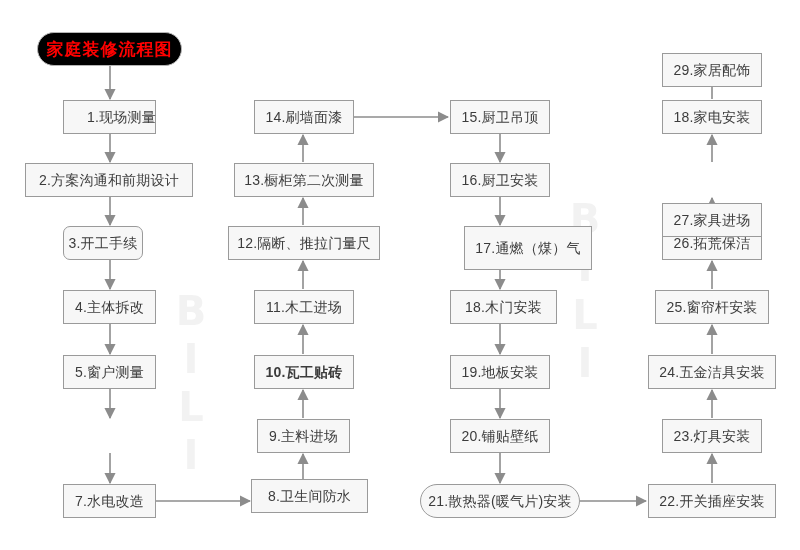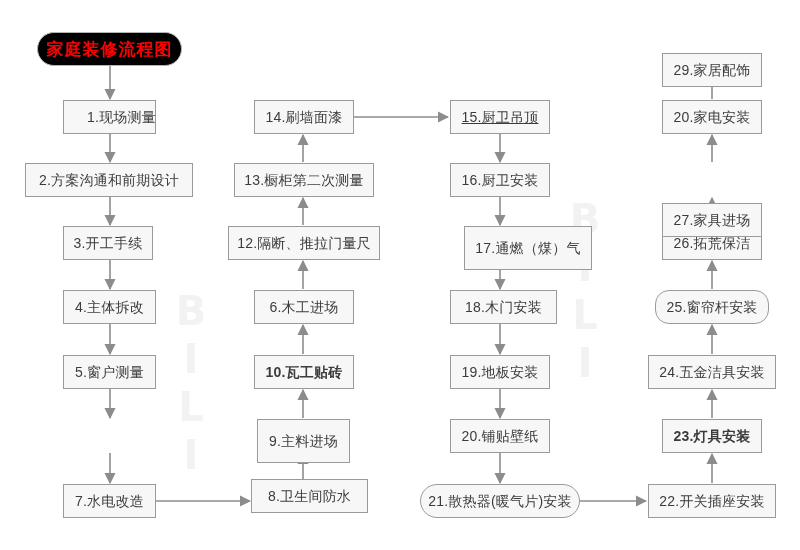--- a/index.html
+++ b/index.html
@@ -127,43 +127,43 @@
       <line x1="712" y1="225" x2="712" y2="198"></line>
       <line x1="712" y1="162" x2="712" y2="135"></line>
       <line x1="712" y1="99" x2="712" y2="65"></line>
     </g>
   </svg>
 
   <div class="title-node" style="left:37px; top:32px; width:145px; height:34px;">家庭装修流程图</div>
 
   <div class="node" style="left:63px;  top:100px; width:93px;  height:34px;padding-left:24px;">1.现场测量</div>
   <div class="node" style="left:25px;  top:163px; width:168px; height:34px;">2.方案沟通和前期设计</div>
-  <div class="node" style="left:63px;  top:226px; width:90px;  height:34px;">3.开工手续</div>
+  <div class="node" style="left:63px;  top:226px; width:80px;  height:34px;border-radius:7px;">3.开工手续</div>
   <div class="node" style="left:63px;  top:290px; width:93px;  height:34px;">4.主体拆改</div>
   <div class="node" style="left:63px;  top:355px; width:93px;  height:34px;">5.窗户测量</div>
   <div class="node" style="left:63px;  top:484px; width:93px;  height:34px;">7.水电改造</div>
 
   <div class="node" style="left:251px; top:479px; width:117px; height:34px;">8.卫生间防水</div>
-  <div class="node" style="left:257px; top:419px; width:93px;  height:44px;">9.主料进场</div>
+  <div class="node" style="left:257px; top:419px; width:93px;  height:34px;">9.主料进场</div>
   <div class="node" style="left:254px; top:355px; width:100px; height:34px;font-weight:bold;">10.瓦工贴砖</div>
-  <div class="node" style="left:254px; top:290px; width:100px; height:34px;">6.木工进场</div>
+  <div class="node" style="left:254px; top:290px; width:100px; height:34px;">11.木工进场</div>
   <div class="node" style="left:228px; top:226px; width:152px; height:34px;">12.隔断、推拉门量尺</div>
   <div class="node" style="left:234px; top:163px; width:140px; height:34px;">13.橱柜第二次测量</div>
   <div class="node" style="left:254px; top:100px; width:100px; height:34px;">14.刷墙面漆</div>
 
-  <div class="node" style="left:450px; top:100px; width:100px; height:34px;text-decoration:underline;">15.厨卫吊顶</div>
+  <div class="node" style="left:450px; top:100px; width:100px; height:34px;">15.厨卫吊顶</div>
   <div class="node" style="left:450px; top:163px; width:100px; height:34px;">16.厨卫安装</div>
   <div class="node" style="left:436px; top:226px; width:128px; height:44px;margin-left:28px;">17.通燃（煤）气</div>
   <div class="node" style="left:450px; top:290px; width:107px; height:34px;">18.木门安装</div>
   <div class="node" style="left:450px; top:355px; width:100px; height:34px;">19.地板安装</div>
   <div class="node" style="left:450px; top:419px; width:100px; height:34px;">20.铺贴壁纸</div>
   <div class="node" style="left:420px; top:484px; width:160px; height:34px;border-radius:17px;">21.散热器(暖气片)安装</div>
 
   <div class="node" style="left:648px; top:484px; width:128px; height:34px;">22.开关插座安装</div>
-  <div class="node" style="left:662px; top:419px; width:100px; height:34px;font-weight:bold;">23.灯具安装</div>
+  <div class="node" style="left:662px; top:419px; width:100px; height:34px;">23.灯具安装</div>
   <div class="node" style="left:648px; top:355px; width:128px; height:34px;">24.五金洁具安装</div>
-  <div class="node" style="left:655px; top:290px; width:114px; height:34px;border-radius:14px;">25.窗帘杆安装</div>
+  <div class="node" style="left:655px; top:290px; width:114px; height:34px;">25.窗帘杆安装</div>
   <div class="node" style="left:662px; top:226px; width:100px; height:34px;">26.拓荒保洁</div>
   <div class="node" style="left:662px; top:163px; width:100px; height:34px;margin-top:40px;">27.家具进场</div>
-  <div class="node" style="left:662px; top:100px; width:100px; height:34px;">20.家电安装</div>
+  <div class="node" style="left:662px; top:100px; width:100px; height:34px;">18.家电安装</div>
   <div class="node" style="left:662px; top:31px;  width:100px; height:34px;margin-top:22px;">29.家居配饰</div>
 
 </div>
 
 </body></html>

